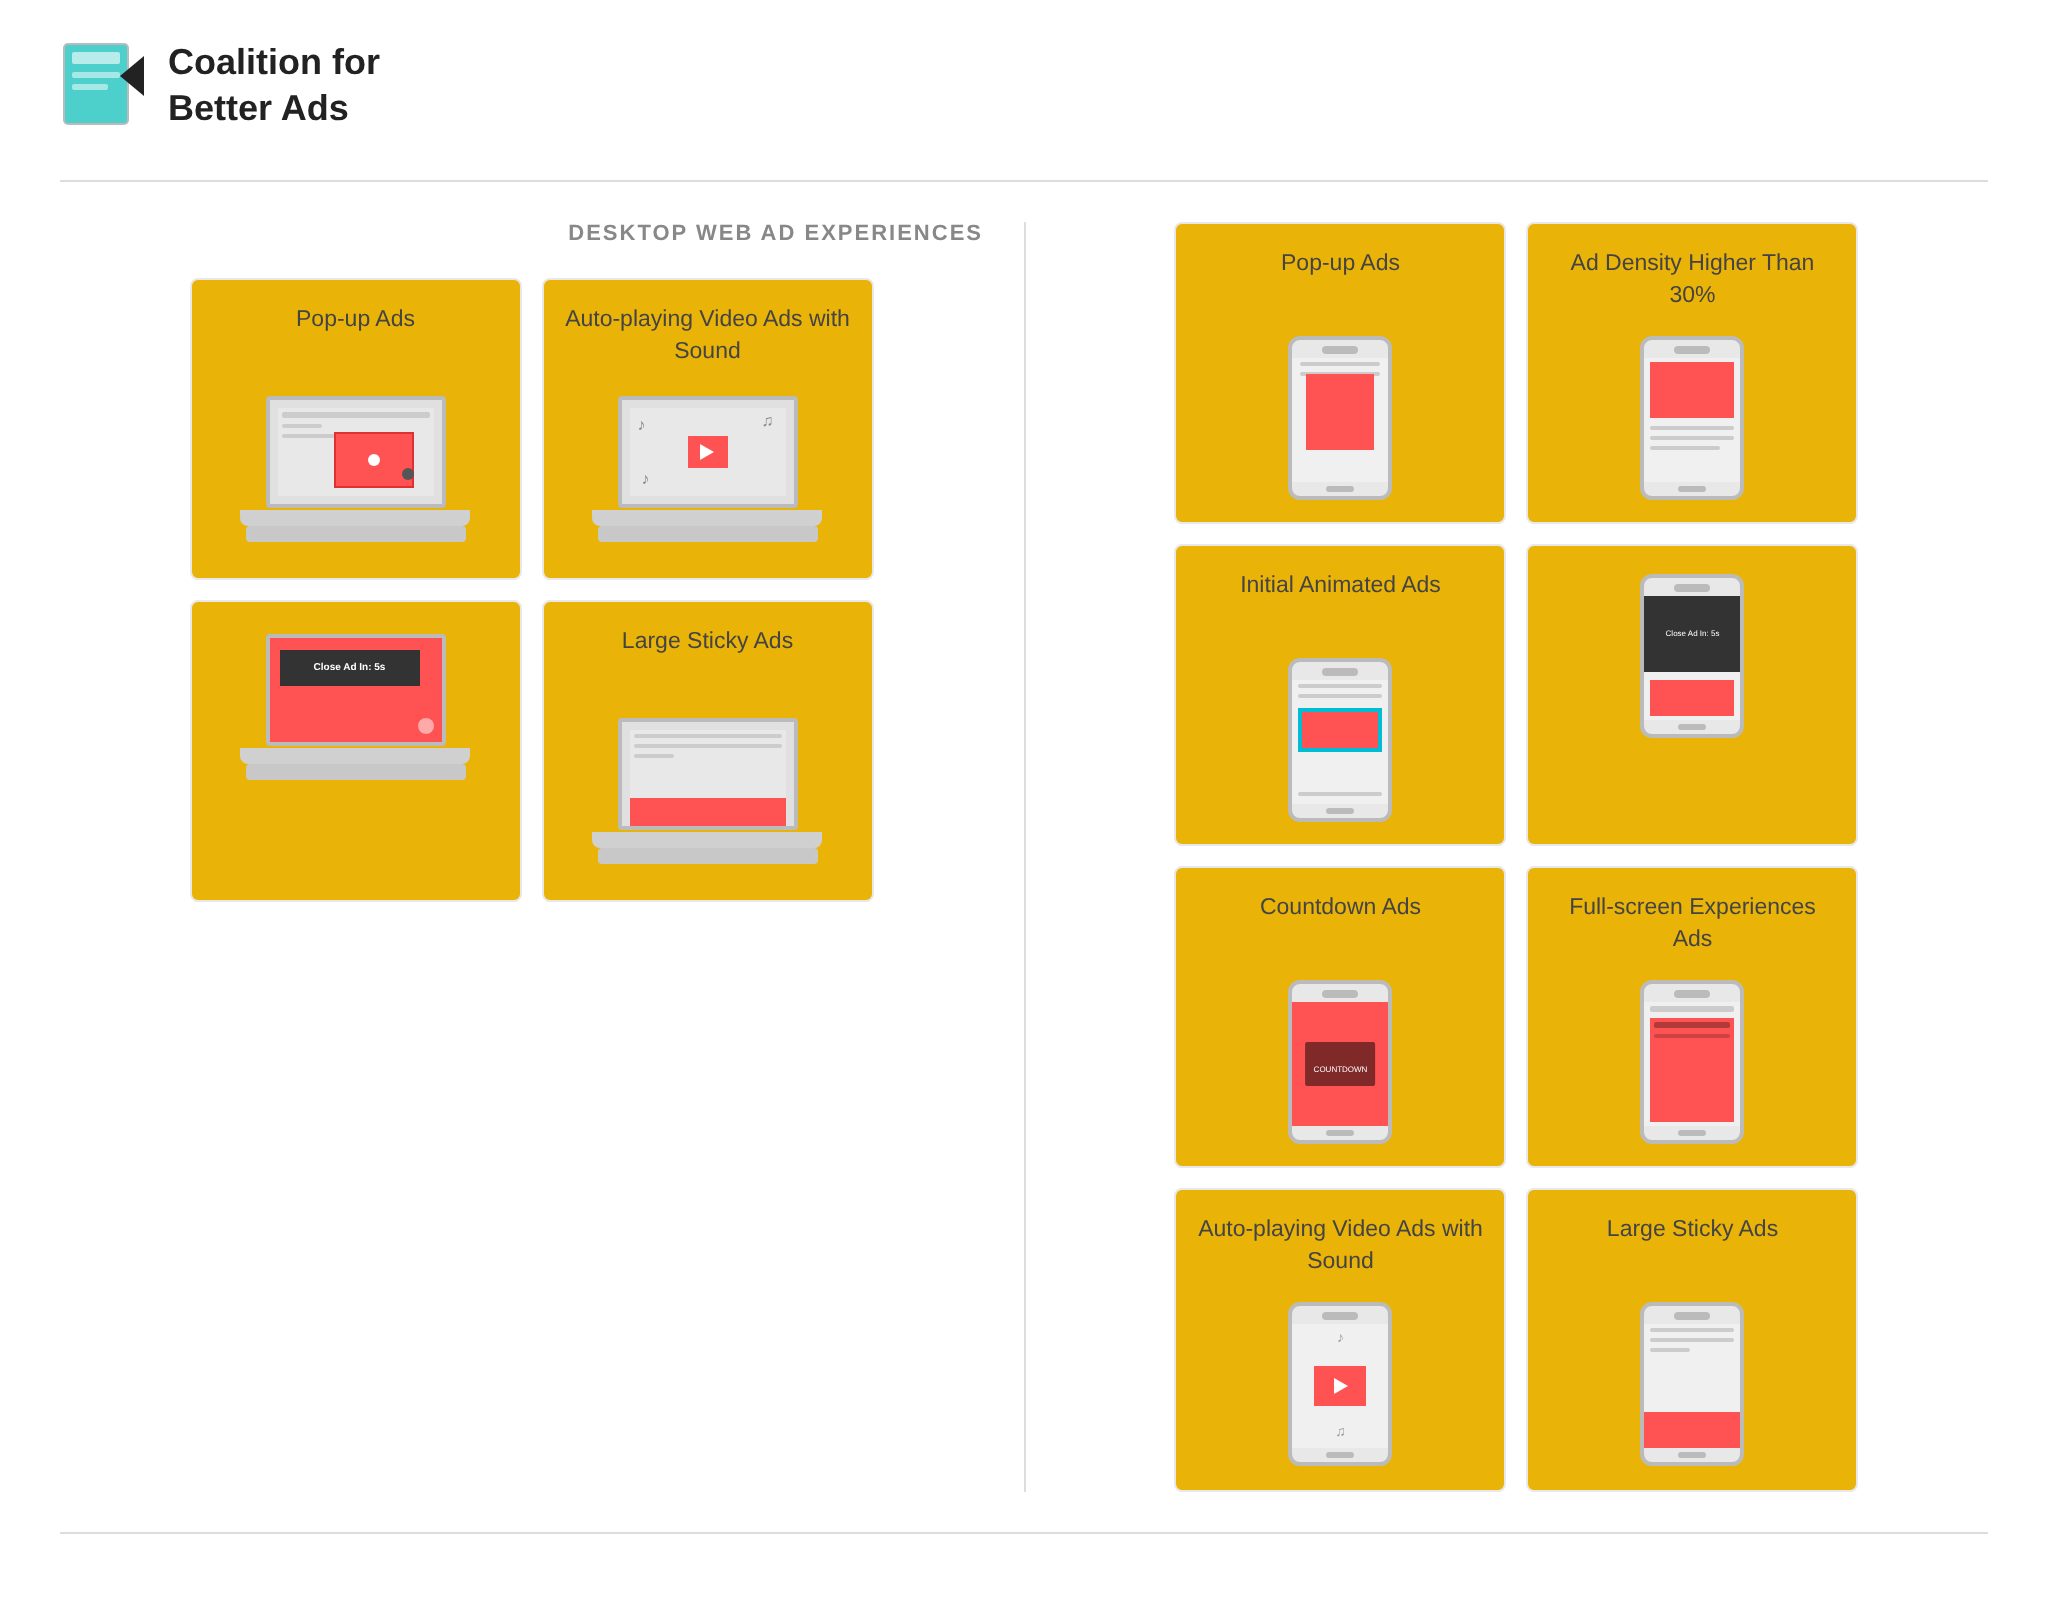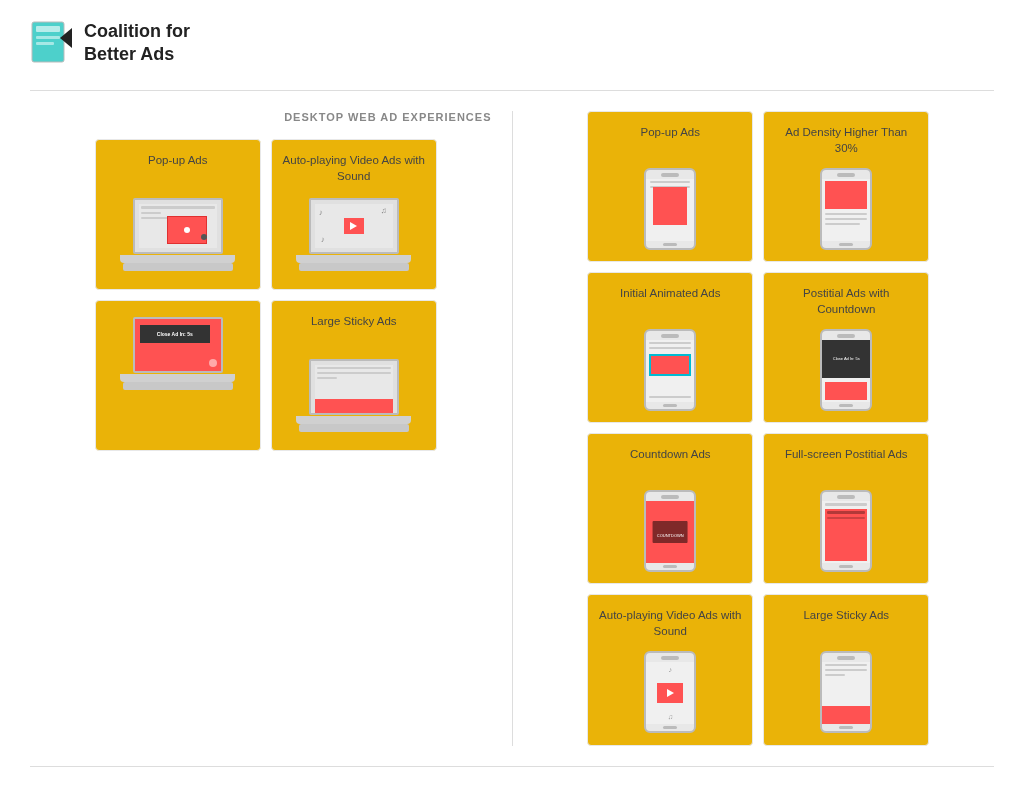--- a/index.html
+++ b/index.html
@@ -417,21 +417,20 @@
               <div style="position:absolute;top:7px;left:3px;right:3px;height:2px;background:#ccc;border-radius:1px;"></div>
               <div style="position:absolute;top:14px;left:3px;right:3px;height:22px;background:#ff5252;border:2px solid #00bcd4;"></div>
               <div style="position:absolute;bottom:4px;left:3px;right:3px;height:2px;background:#ccc;border-radius:1px;"></div>
             </div>
             <div class="phone-button"></div>
           </div>
         </div>
       </div>
 
       <div class="card">
-        <div class="card-label">Postitial Ads with Countdown</div>
         <div class="card-image">
           <div class="phone">
             <div class="phone-notch"></div>
             <div class="phone-screen">
               <div style="position:absolute;top:0;left:0;right:0;height:38px;background:#333;display:flex;align-items:center;justify-content:center;">
                 <span style="color:white;font-size:4px;text-align:center;">Close Ad In: 5s</span>
               </div>
               <div style="position:absolute;top:42px;left:3px;right:3px;bottom:2px;background:#ff5252;"></div>
             </div>
             <div class="phone-button"></div>
@@ -450,21 +449,21 @@
                   <span style="color:white;font-size:4px;">COUNTDOWN</span>
                 </div>
               </div>
             </div>
             <div class="phone-button"></div>
           </div>
         </div>
       </div>
 
       <div class="card">
-        <div class="card-label">Full-screen Postitial Ads</div>
+        <div class="card-label">Full-screen Experiences Ads</div>
         <div class="card-image">
           <div class="phone">
             <div class="phone-notch"></div>
             <div class="phone-screen">
               <div style="position:absolute;top:2px;left:3px;right:3px;height:3px;background:#ccc;border-radius:1px;"></div>
               <div style="position:absolute;top:8px;left:3px;right:3px;bottom:2px;background:#ff5252;">
                 <div style="position:absolute;top:2px;left:2px;right:2px;height:3px;background:rgba(0,0,0,0.3);border-radius:1px;"></div>
                 <div style="position:absolute;top:8px;left:2px;right:2px;height:2px;background:rgba(0,0,0,0.2);border-radius:1px;"></div>
               </div>
             </div>

